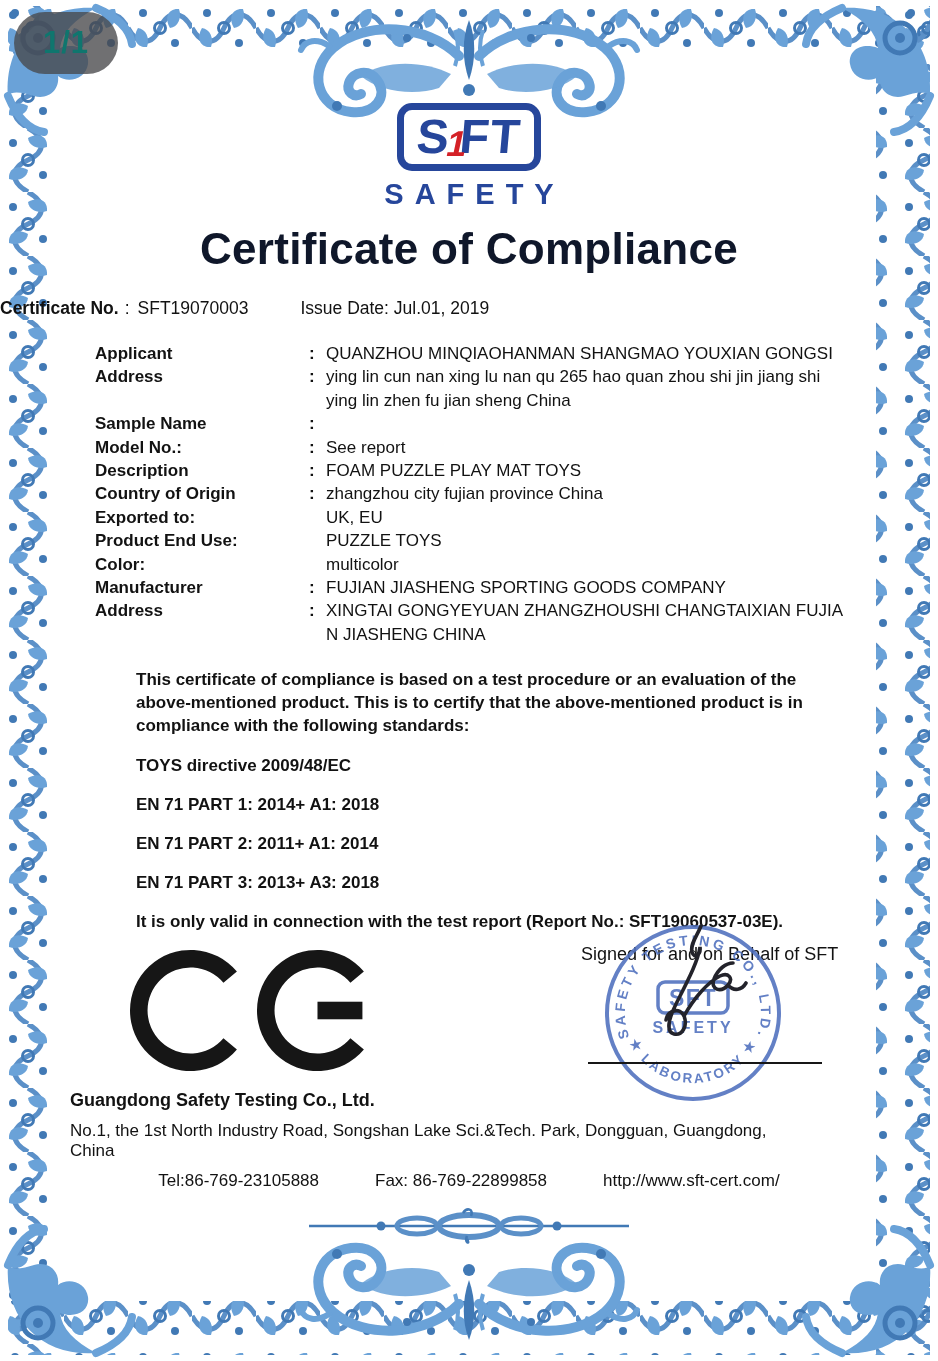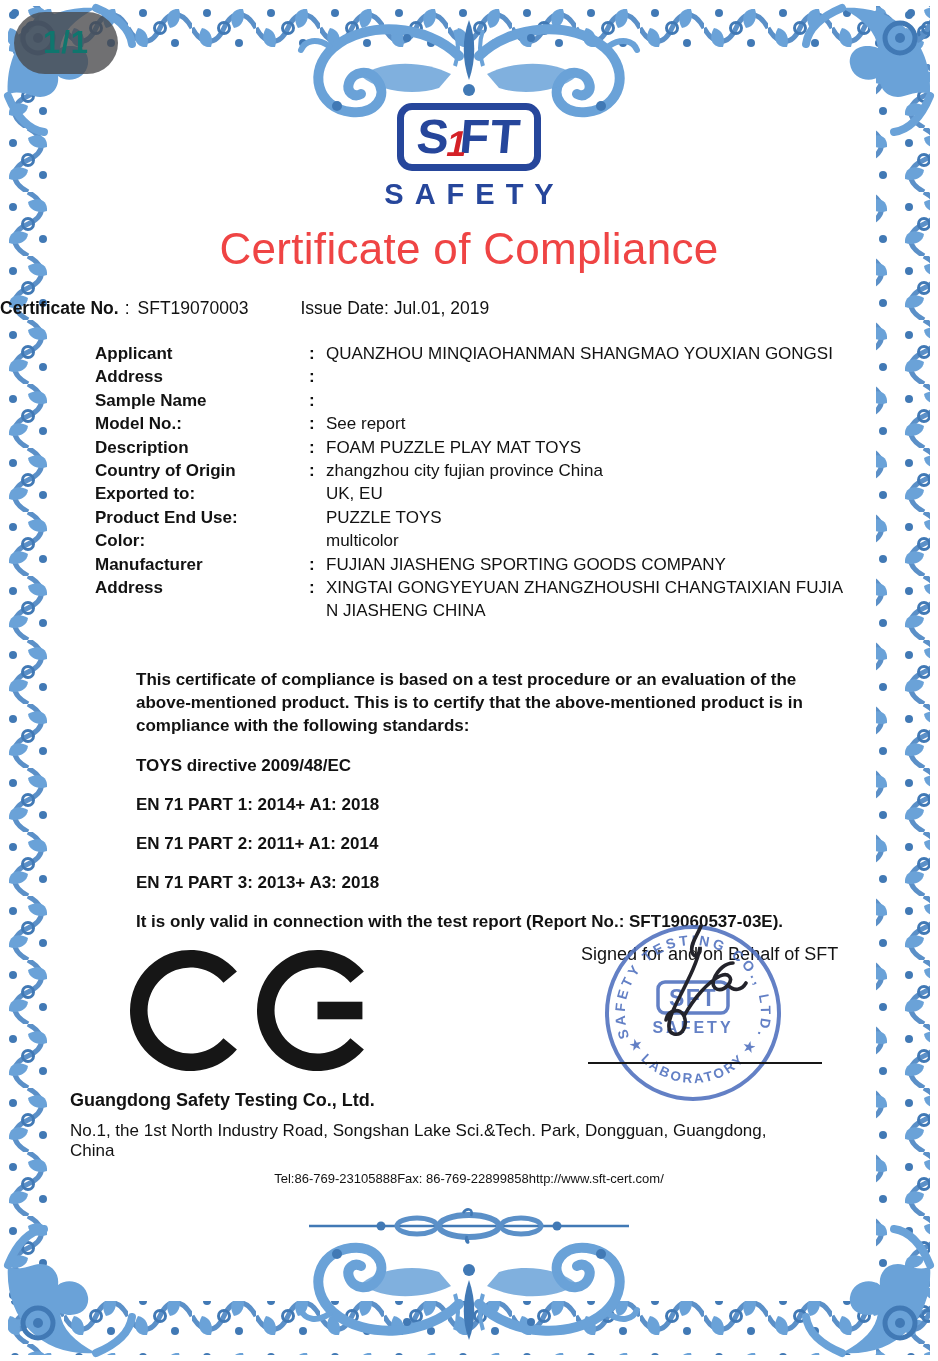--- a/index.html
+++ b/index.html
@@ -21,21 +21,21 @@
   .logo{position:absolute;top:103px;left:0;right:0;text-align:center;z-index:2}
   .logo-box{
     display:inline-flex;align-items:center;border:7px solid #26469b;border-radius:15px;
     padding:1px 13px;height:52px;
   }
   .logo-box .ls{font-weight:bold;font-size:48px;color:#26469b;transform:skewX(-5deg);letter-spacing:1px;line-height:1}
   .logo-box .l1{font-weight:bold;font-size:36px;color:#d42127;transform:skewX(-12deg);margin:14px -7px 0 -3px;line-height:1;z-index:1}
   .logo-sub{margin-top:7px;font-size:29px;font-weight:bold;letter-spacing:11px;color:#26469b;padding-left:11px}
   
   .title{position:absolute;top:224px;left:0;right:0;margin:0;text-align:center;
-    font-size:44px;font-weight:normal;color:#ef4444;z-index:2;letter-spacing:0.3px}
+    font-size:44px;font-weight:bold;color:#0f172a;z-index:2;letter-spacing:0.3px}
   
   .certline{position:absolute;top:298px;left:0;right:0;display:flex;
     font-size:17.5px;z-index:2}
   .certline .b{font-weight:bold}
   .certline .cl-colon{margin:0 8px 0 6px}
   .certline .cl-issue{margin-left:52px}
   
   .fields{position:absolute;top:342px;left:95px;right:88px;font-size:17px;line-height:23.4px;z-index:2}
   .frow{display:flex;align-items:flex-start}
   .flabel{width:214px;font-weight:bold;flex:none}
@@ -52,21 +52,21 @@
   
   .signedfor{position:absolute;left:581px;top:944px;font-size:18px;z-index:2;white-space:nowrap}
   .stamp{position:absolute;left:602px;top:922px;z-index:3}
   .sigline{position:absolute;left:588px;top:1062px;width:234px;border-top:2px solid #161616;z-index:4}
   .signame{position:absolute;left:568px;top:1068px;width:274px;text-align:center;font-size:17.5px;z-index:4}
   
   .footer{position:absolute;left:70px;right:70px;top:1090px;text-align:left;z-index:2}
   .f-company{font-size:18px;font-weight:bold}
   .f-addr{font-size:17px;margin-top:10px}
   .f-country{font-size:17px;}
-  .f-contact{display:flex;justify-content:center;font-size:13px;margin-top:10px}
+  .f-contact{display:flex;justify-content:center;gap:56px;font-size:17px;margin-top:10px}
   .divider{position:absolute;left:0;right:0;top:1204px;display:flex;justify-content:center;z-index:1}
 </style>
 </head>
 <body>
 
 <div class="page">
 
   <svg class="border-svg" width="938" height="1361" viewBox="0 0 938 1361">
     <defs>
       <pattern id="vineV" patternUnits="userSpaceOnUse" width="56" height="64">
@@ -145,20 +145,21 @@
 
   <div class="fields">
     <div class="frow">
       <div class="flabel">Applicant</div>
       <div class="fcolon">:</div>
       <div class="fvalue">QUANZHOU MINQIAOHANMAN SHANGMAO YOUXIAN GONGSI</div>
     </div>
     <div class="frow">
       <div class="flabel">Address</div>
       <div class="fcolon">:</div>
+      <div class="fvalue">ying lin cun nan xing lu nan qu 265 hao quan zhou shi jin jiang shi ying lin zhen fu jian sheng China</div>
     </div>
     <div class="frow">
       <div class="flabel">Sample Name</div>
       <div class="fcolon">:</div>
     </div>
     <div class="frow">
       <div class="flabel">Model No.:</div>
       <div class="fcolon">:</div>
       <div class="fvalue">See report</div>
     </div>

